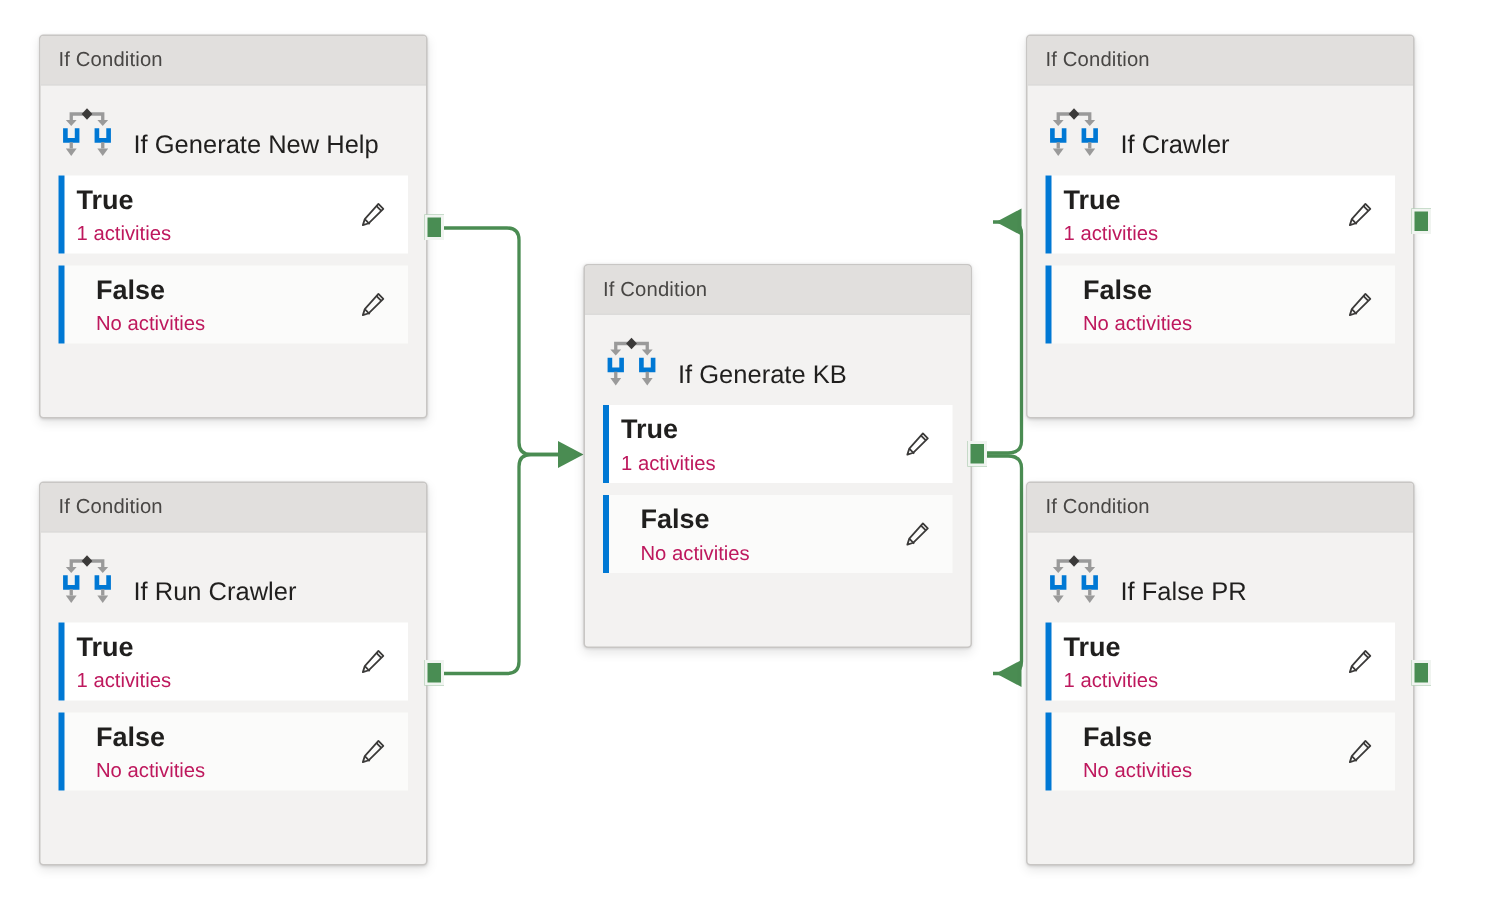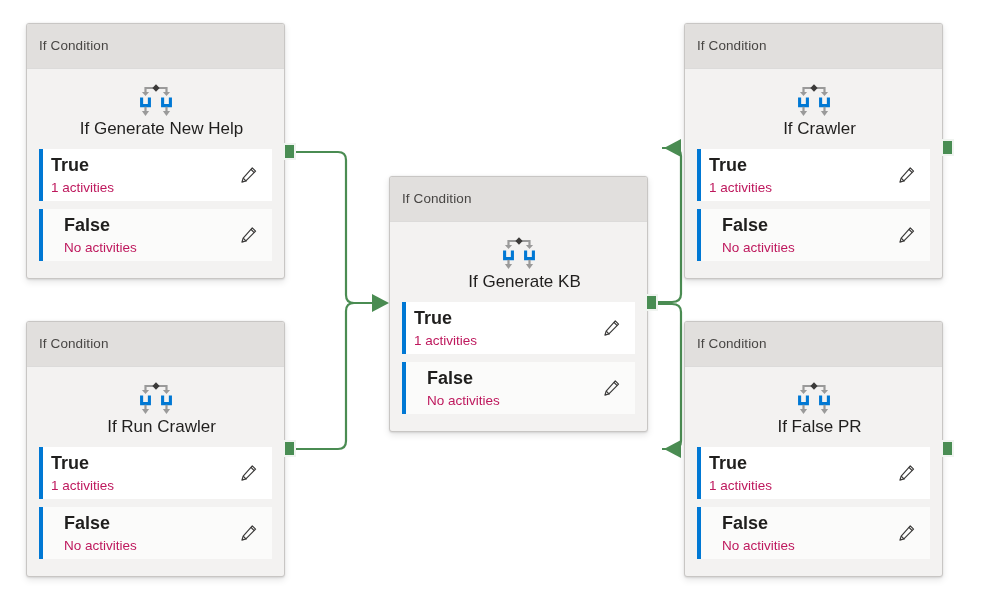--- a/index.html
+++ b/index.html
@@ -35,44 +35,43 @@
   .card {
     position: absolute;
     box-sizing: border-box;
     background: #f3f2f1;
     border: 1px solid #c8c6c4;
     border-radius: 3px;
     box-shadow: 0 0.6px 1.8px rgba(0,0,0,0.10), 0 3px 7px rgba(0,0,0,0.10);
     overflow: hidden;
   }
   .card-header {
-    height: 45px;
+    height: 33px;
     background: #e1dfdd;
     border-bottom: 1px solid #dcdbda;
     display: flex;
     align-items: center;
     padding: 0 0 0 12px;
     box-sizing: border-box;
   }
   .card-header-title {
     font-size: 13.5px;
     color: #484644;
     letter-spacing: 0.1px;
     line-height: 1;
   }
 
   .card-body {
     padding: 0;
   }
 
   .card-title-row {
     display: flex;
-    align-items: center;
+    align-items: flex-end;
     padding: 12px 12px 10px 12px;
-    flex-direction: column;
   }
   .branch-icon {
     width: 38px;
     height: 38px;
     flex: 0 0 38px;
     display: block;
   }
   .card-title-text {
     margin-left: 12px;
     font-size: 17px;

